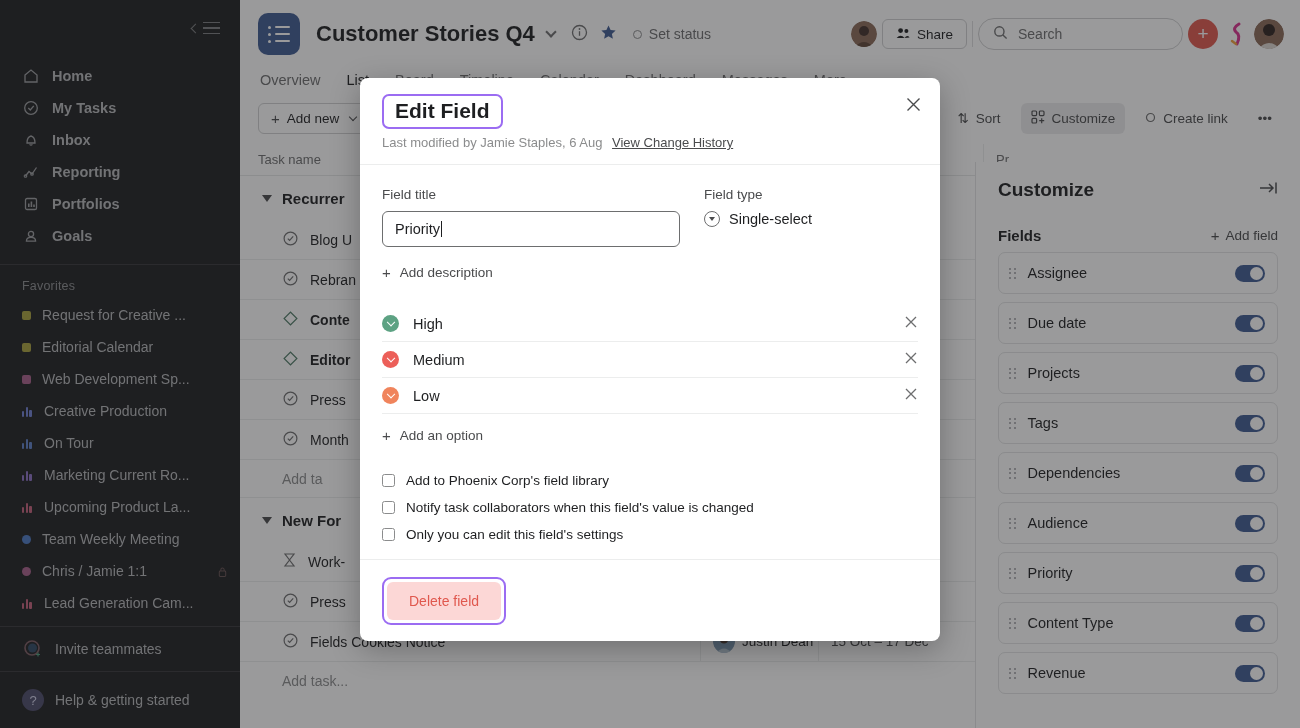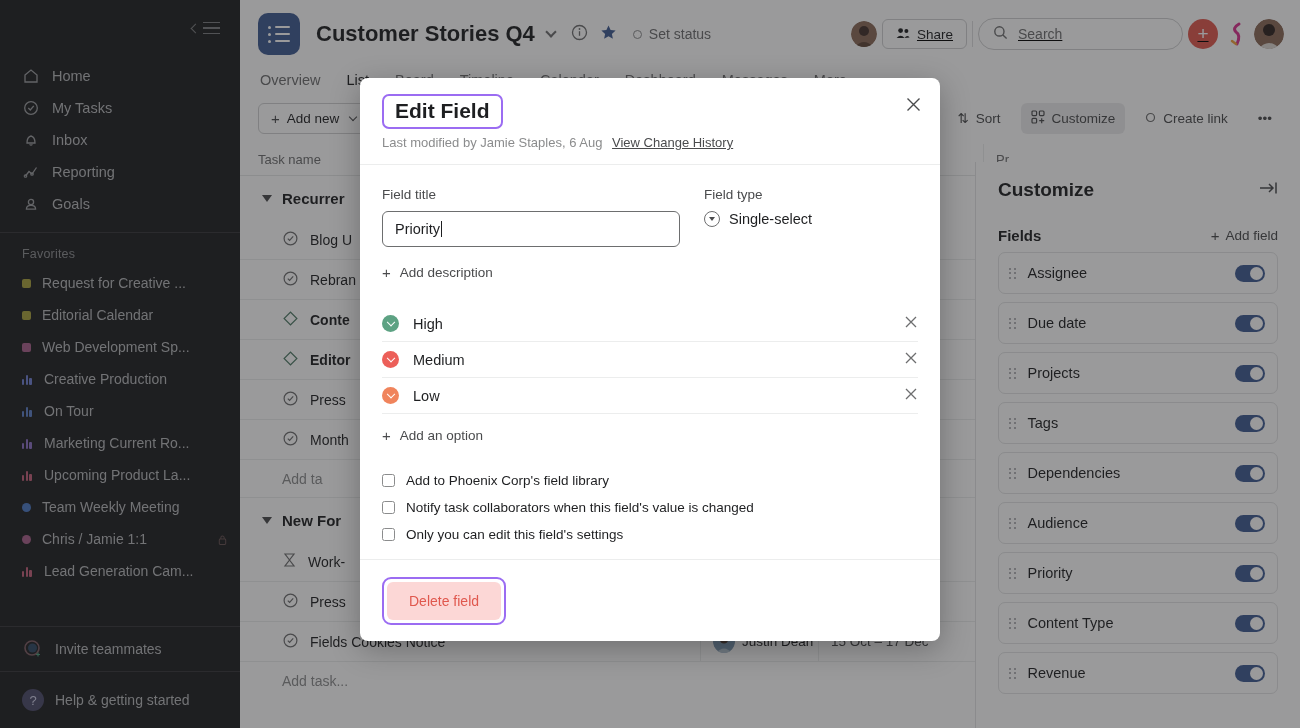--- a/index.html
+++ b/index.html
@@ -20,21 +20,21 @@
   .sb-top { height: 56px; display: flex; align-items: center; justify-content: flex-end; padding-right: 20px; }
   .hamburger { display: flex; align-items: center; gap: 3px; cursor: pointer; opacity: .75; }
   .hb-lines { display: flex; flex-direction: column; gap: 4px; }
   .hb-lines i { display: block; width: 17px; height: 1.6px; background: #9b9da0; }
   .chev-left { width: 7px; height: 7px; border-left: 1.6px solid #9b9da0; border-bottom: 1.6px solid #9b9da0; transform: rotate(45deg); margin-right: 1px; }
 
   .nav { padding: 4px 0 0 0; }
   .nav-item {
     display: flex; align-items: center; gap: 12px;
     height: 32px; padding: 0 12px 0 22px; cursor: pointer;
-    font-size: 14.5px; color: #b6b8bb;
+    font-size: 14.5px; color: #b6b8bb; font-weight: bold;
   }
   .nav-ico { width: 18px; height: 18px; flex: 0 0 18px; display: block; }
   .nav-ico svg { display: block; width: 18px; height: 18px; }
 
   .sb-divider { height: 1px; background: #35363a; margin: 12px 0 0 0; }
   .sec-title { font-size: 12.5px; color: #8c8e91; padding: 14px 22px 6px; letter-spacing: .2px; }
 
   .fav-item {
     display: flex; align-items: center; gap: 11px;
     height: 32px; padding: 0 12px 0 22px; cursor: pointer;
@@ -68,21 +68,21 @@
   .proj-icon .lines .ln i { width: 3px; height: 3px; border-radius: 50%; background: #fff; display: block; }
   .proj-icon .lines .ln b { width: 15px; height: 2.6px; background: #fff; display: block; border-radius: 1px; }
 
   .proj-title { font-size: 22px; font-weight: bold; color: #1e1f21; margin-left: 16px; cursor: pointer; }
   .chev-down { width: 8px; height: 8px; border-right: 2px solid #6d6e6f; border-bottom: 2px solid #6d6e6f; transform: rotate(45deg); margin: -4px 0 0 12px; cursor: pointer; }
   .info-ico { margin-left: 16px; cursor: pointer; }
   .star-ico { margin-left: 12px; cursor: pointer; }
   .set-status { display: flex; align-items: center; gap: 7px; margin-left: 16px; font-size: 14px; color: #6d6e6f; cursor: pointer; }
   .status-ring { width: 9px; height: 9px; border-radius: 50%; border: 1.4px solid #8b8c8d; }
 
-  .top-right { margin-left: auto; display: flex; align-items: center; gap: 5px; text-decoration: underline; }
+  .top-right { margin-left: auto; display: flex; align-items: center; gap: 5px; }
   .avatar-sm { width: 26px; height: 26px; border-radius: 50%; overflow: hidden; flex: 0 0 26px; }
   .share-btn {
     display: flex; align-items: center; gap: 7px; height: 30px; padding: 0 13px;
     border: 1px solid #cfd0d1; border-radius: 6px; font-size: 13.5px; color: #1e1f21; cursor: pointer;
   }
   .vdiv { width: 1px; height: 26px; background: #dcdddf; }
   .search-box {
     display: flex; align-items: center; gap: 10px; width: 205px; height: 32px;
     border: 1px solid #cfd0d1; border-radius: 16px; padding: 0 14px; color: #6d6e6f; font-size: 14px; cursor: text;
   }
@@ -247,20 +247,31 @@
       </div>
       <div class="nav-item">
         <span class="nav-ico">
             <svg viewBox="0 0 18 18">
               <path d="M3.5 13 L7 8.5 L10 11 L14.5 4.5" fill="none" stroke="#9b9da0" stroke-width="1.3"></path>
               <circle cx="3.5" cy="13" r="1.3" fill="none" stroke="#9b9da0" stroke-width="1.1"></circle>
               <circle cx="10" cy="11" r="1.3" fill="none" stroke="#9b9da0" stroke-width="1.1"></circle>
             </svg>
           </span>
         <span>Reporting</span>
+      </div>
+      <div class="nav-item">
+        <span class="nav-ico">
+            <svg viewBox="0 0 18 18">
+              <rect x="3.5" y="3.5" width="11" height="11" rx="1.6" fill="none" stroke="#9b9da0" stroke-width="1.3"></rect>
+              <rect x="6" y="8.5" width="1.6" height="3.5" fill="#9b9da0"></rect>
+              <rect x="8.6" y="6.5" width="1.6" height="5.5" fill="#9b9da0"></rect>
+              <rect x="11.2" y="9.5" width="1.6" height="2.5" fill="#9b9da0"></rect>
+            </svg>
+          </span>
+        <span>Portfolios</span>
       </div>
       <div class="nav-item">
         <span class="nav-ico">
             <svg viewBox="0 0 18 18">
               <circle cx="9" cy="7" r="2.6" fill="none" stroke="#9b9da0" stroke-width="1.3"></circle>
               <path d="M4.4 14.2 Q4.4 10.4 9 10.4 Q13.6 10.4 13.6 14.2 Z" fill="none" stroke="#9b9da0" stroke-width="1.3"></path>
             </svg>
           </span>
         <span>Goals</span>
       </div>

